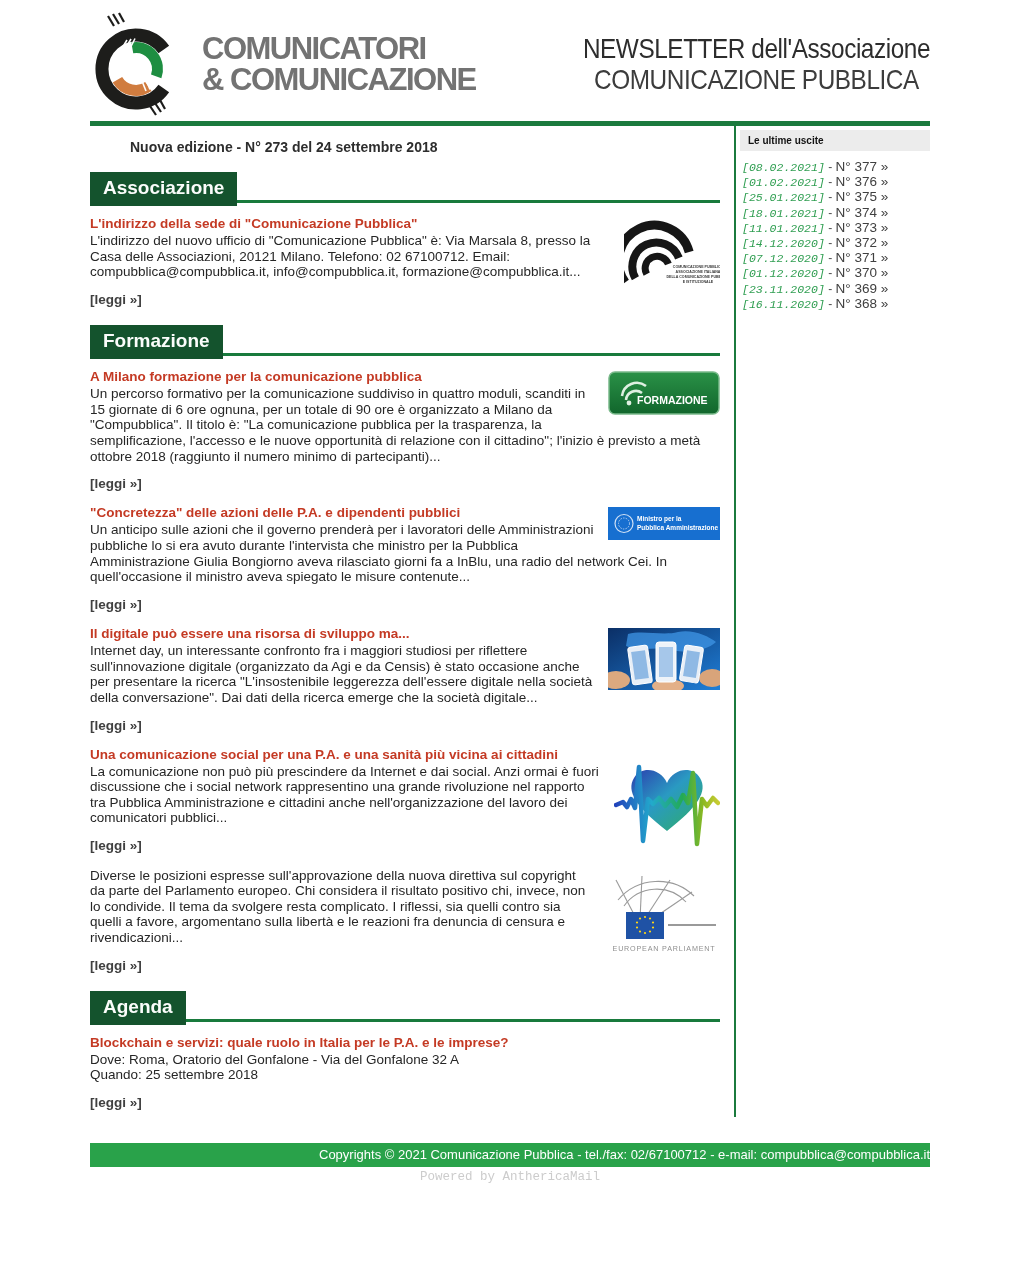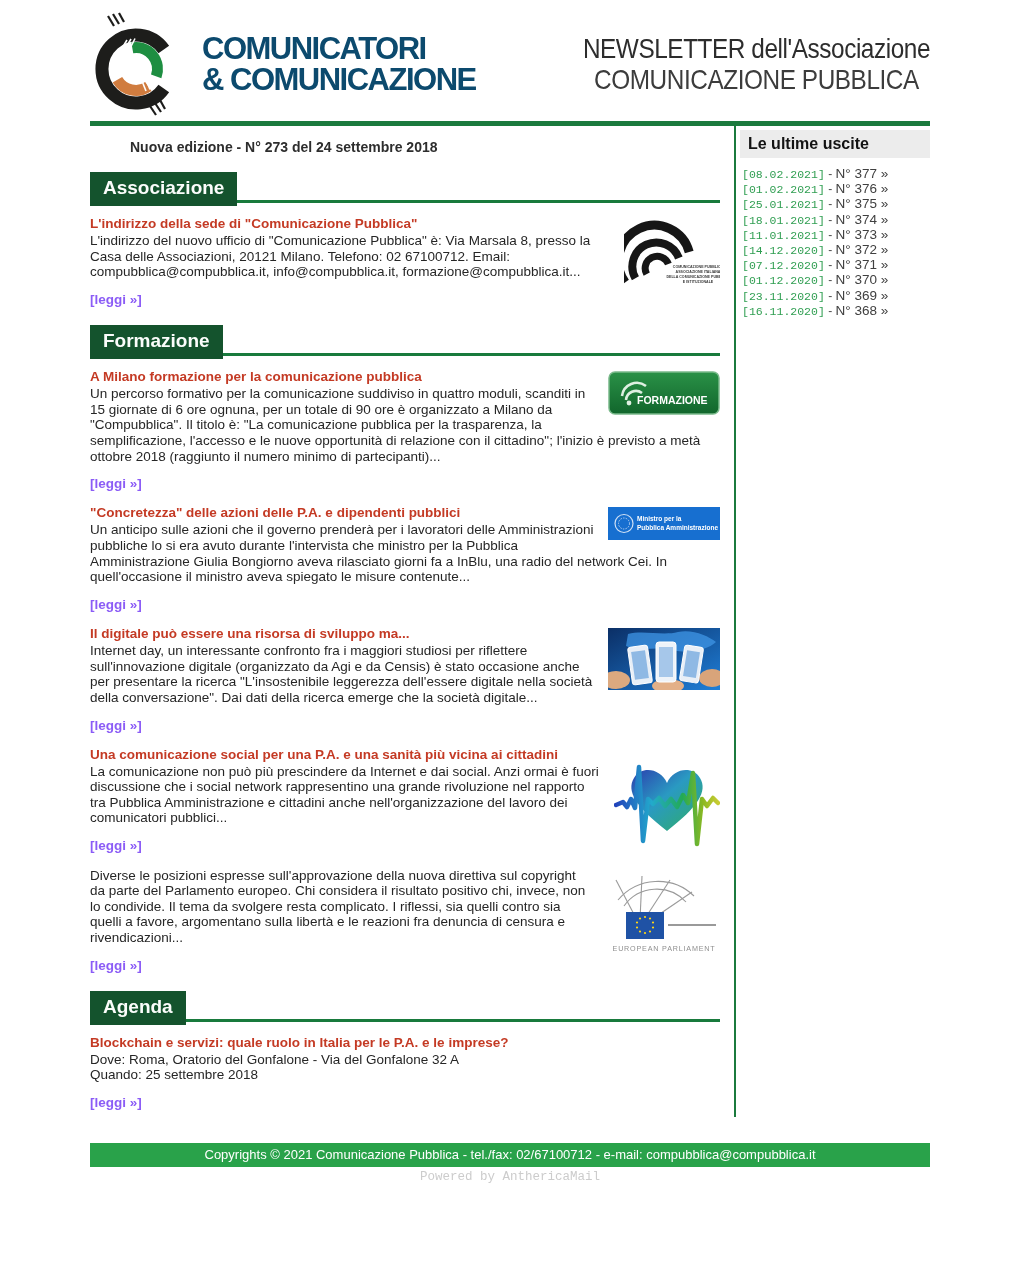--- a/index.html
+++ b/index.html
@@ -1,46 +1,46 @@
 <!DOCTYPE html>
 <html><head>
 <meta charset="utf-8">
 <style>
   html,body{margin:0;padding:0;background:#ffffff;}
   body{width:1024px;height:1268px;overflow:hidden;font-family:"Liberation Sans","DejaVu Sans",sans-serif;}
   .page{width:840px;margin-left:90px;}
   
   header{display:flex;align-items:center;padding-top:12px;height:104px;}
-  .brand{margin-left:20px;color:#0c4a6e;font-weight:bold;font-size:31px;line-height:1.0;letter-spacing:-1.5px;}
+  .brand{margin-left:20px;color:#737373;font-weight:bold;font-size:31px;line-height:1.0;letter-spacing:-1.5px;}
   .nl-title{margin-left:auto;text-align:center;color:#2d2d2d;font-size:28px;line-height:1.12;letter-spacing:-0.5px;transform:scaleX(0.87);transform-origin:100% 50%;}
   .nl-title .l2{color:#3c3c3c;}
   .top-bar{height:5px;background:#1b7a3d;margin-top:5px;}
   
   .content-row{display:flex;align-items:stretch;}
   .main-col{width:644px;box-sizing:border-box;padding-right:14px;}
   .side-col{flex:1;border-left:2px solid #1b7a3d;box-sizing:border-box;padding:4px 0 0 4px;}
   
   .edition-title{margin:13px 0 6px;font-size:14px;font-weight:bold;color:#2d2d2d;padding-left:40px;}
   .section-header{border-bottom:3px solid #187a3c;margin-top:12px;height:33px;}
   .section-label{display:inline-block;background:#14532d;color:#fbfdfb;font-size:19px;font-weight:bold;padding:5px 13px 7px;position:relative;top:5px;}
   .article{overflow:hidden;margin-top:13px;margin-bottom:6px;}
   .thumb{float:right;margin:2px 0 6px 14px;}
   .article-title{color:#c43a24;font-weight:bold;font-size:13.5px;margin-bottom:2px;cursor:pointer;}
   .article-body{font-size:13.5px;color:#262626;line-height:1.16;}
-  .read-more{display:inline-block;margin-top:12px;color:#8b5cf6;font-weight:bold;font-size:13.5px;text-decoration:none;cursor:pointer;}
-  
-  .side-title{background:#ececec;color:#131313;font-size:16px;font-weight:bold;padding:5px 8px;}
+  .read-more{display:inline-block;margin-top:12px;color:#404040;font-weight:bold;font-size:13.5px;text-decoration:none;cursor:pointer;}
+  
+  .side-title{background:#ececec;color:#131313;font-size:10px;font-weight:bold;padding:5px 8px;}
   .issues{margin-top:9px;padding-left:2px;}
   .issue{font-size:12px;line-height:14.2px;white-space:nowrap;}
-  .issue .date{font-family:"Liberation Mono","DejaVu Sans Mono",monospace;color:#2f9e51;font-size:11.5px;}
+  .issue .date{font-family:"Liberation Mono","DejaVu Sans Mono",monospace;color:#2f9e51;font-size:11.5px;font-style:italic;}
   .issue .sep{color:#4e4e4e;}
   .issue .num{color:#404040;font-size:13.5px;text-decoration:none;cursor:pointer;}
   
   footer{margin-top:26px;}
-  .footer-bar{background:#29a24a;color:#ffffff;text-align:center;font-size:13px;padding:4px 0 5px;}
+  .footer-bar{background:#29a24a;color:#ffffff;text-align:right;font-size:13px;padding:4px 0 5px;}
   .powered{text-align:center;color:#cccccc;font-size:12.5px;padding-top:3px;font-family:Liberation Mono, monospace;}
 </style>
 </head>
 <body>
 
 <div class="page">
 
   <header>
     <svg width="92" height="104" viewBox="0 0 92 104">
       <path d="M73.8,37.5 A34 34 0 1 0 73.8,76.5" stroke="#1d1d1b" stroke-width="13" fill="none"></path>

